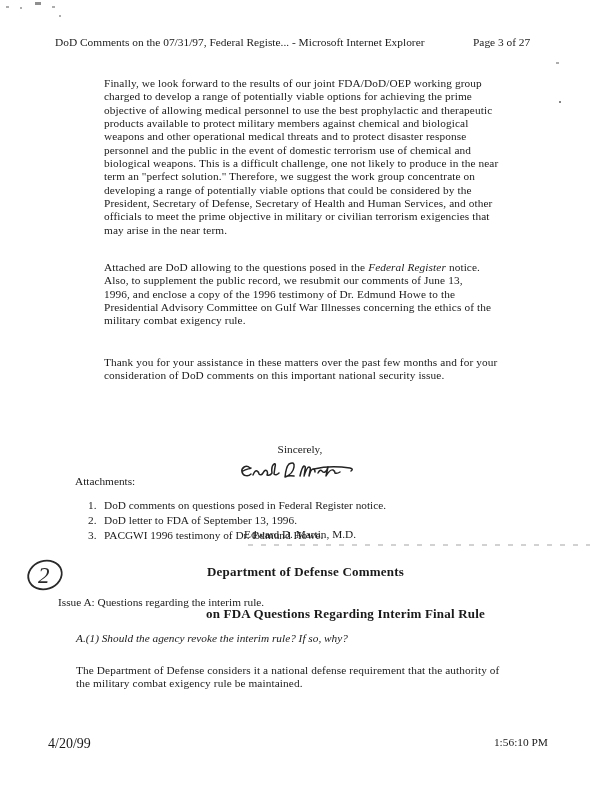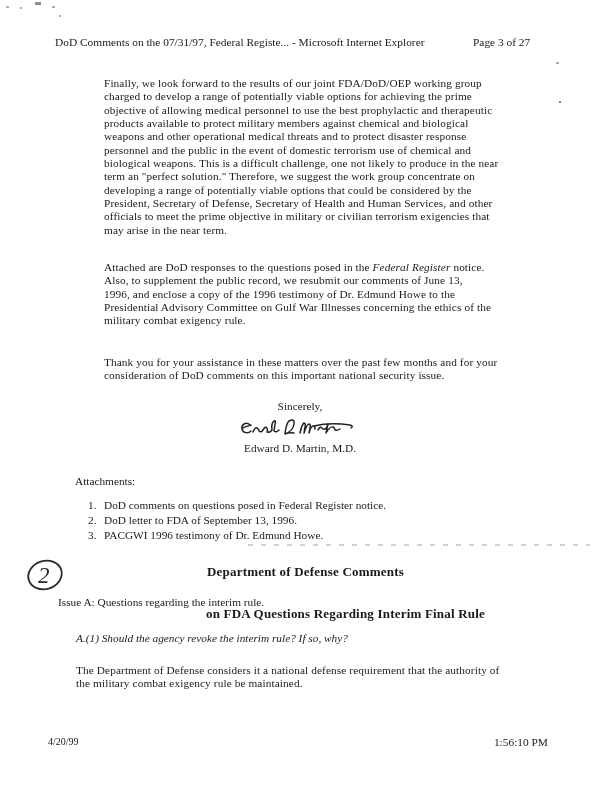--- a/index.html
+++ b/index.html
@@ -26,38 +26,38 @@
   .header-page{left:473px;top:0;position:absolute;white-space:nowrap;}
   .body-block{left:104px;width:472px;}
   .p1{top:77px;}
   .p2{top:261px;}
   .p3{top:356px;}
   .italic{font-style:italic;}
   .sig-block{
     left:165px;top:399px;width:270px;
     text-align:center;
   }
-  .sig-line{font-size:11.3px;line-height:14px;}
+  .sig-line{font-size:11.3px;line-height:14px;margin-top:43px;}
   .sig-svg{display:block;margin:4px auto 0 auto;}
   .attach-label{left:75px;top:475px;font-size:11.3px;}
   .attach-list{left:88px;top:498px;font-size:11.3px;}
   .attach-row{display:flex;line-height:15.2px;}
   .attach-num{width:16px;}
   .section-heading{
     left:0;width:611px;text-align:center;
     font-weight:bold;font-size:13px;line-height:18px;
     letter-spacing:0.2px;
     margin-top:12px;
   }
   .hl1{top:551px;}
   .hl2{top:593px;padding-left:40px;}
   .issue{left:58px;top:596px;font-size:11.3px;}
   .question{left:76px;top:632px;font-size:11.3px;font-style:italic;}
   .answer{left:76px;top:664px;width:500px;}
-  .footer-date{left:48px;top:736px;font-size:10px;}
+  .footer-date{left:48px;top:736px;font-size:14px;}
   .footer-time{left:480px;top:736px;width:68px;text-align:right;font-size:11.4px;}
   .annotation-circle{left:23px;top:551px;width:44px;height:48px;}
   .artifact-dash{
     left:248px;top:544px;width:342px;height:2px;
     background:repeating-linear-gradient(to right,#9a9a9a 0 5px,transparent 5px 13px);
     opacity:0.45;
   }
   .speck{background:#777;opacity:0.6;}
 </style>
 </head>
@@ -82,21 +82,21 @@
 products available to protect military members against chemical and biological
 weapons and other operational medical threats and to protect disaster response
 personnel and the public in the event of domestic terrorism use of chemical and
 biological weapons. This is a difficult challenge, one not likely to produce in the near
 term an "perfect solution." Therefore, we suggest the work group concentrate on
 developing a range of potentially viable options that could be considered by the
 President, Secretary of Defense, Secretary of Health and Human Services, and other
 officials to meet the prime objective in military or civilian terrorism exigencies that
 may arise in the near term.</div>
 
-<div class="abs txt body-block p2"><span>Attached are DoD responses to the questions posed in the </span><span class="italic">Federal Register</span><span> notice.
+<div class="abs txt body-block p2"><span>Attached are DoD allowing to the questions posed in the </span><span class="italic">Federal Register</span><span> notice.
 Also, to supplement the public record, we resubmit our comments of June 13,
 1996, and enclose a copy of the 1996 testimony of Dr. Edmund Howe to the
 Presidential Advisory Committee on Gulf War Illnesses concerning the ethics of the
 military combat exigency rule.</span></div>
 
 <div class="abs txt body-block p3">Thank you for your assistance in these matters over the past few months and for your
 consideration of DoD comments on this important national security issue.</div>
 
 <div class="abs sig-block">
   <div class="sig-line">Sincerely,</div>

